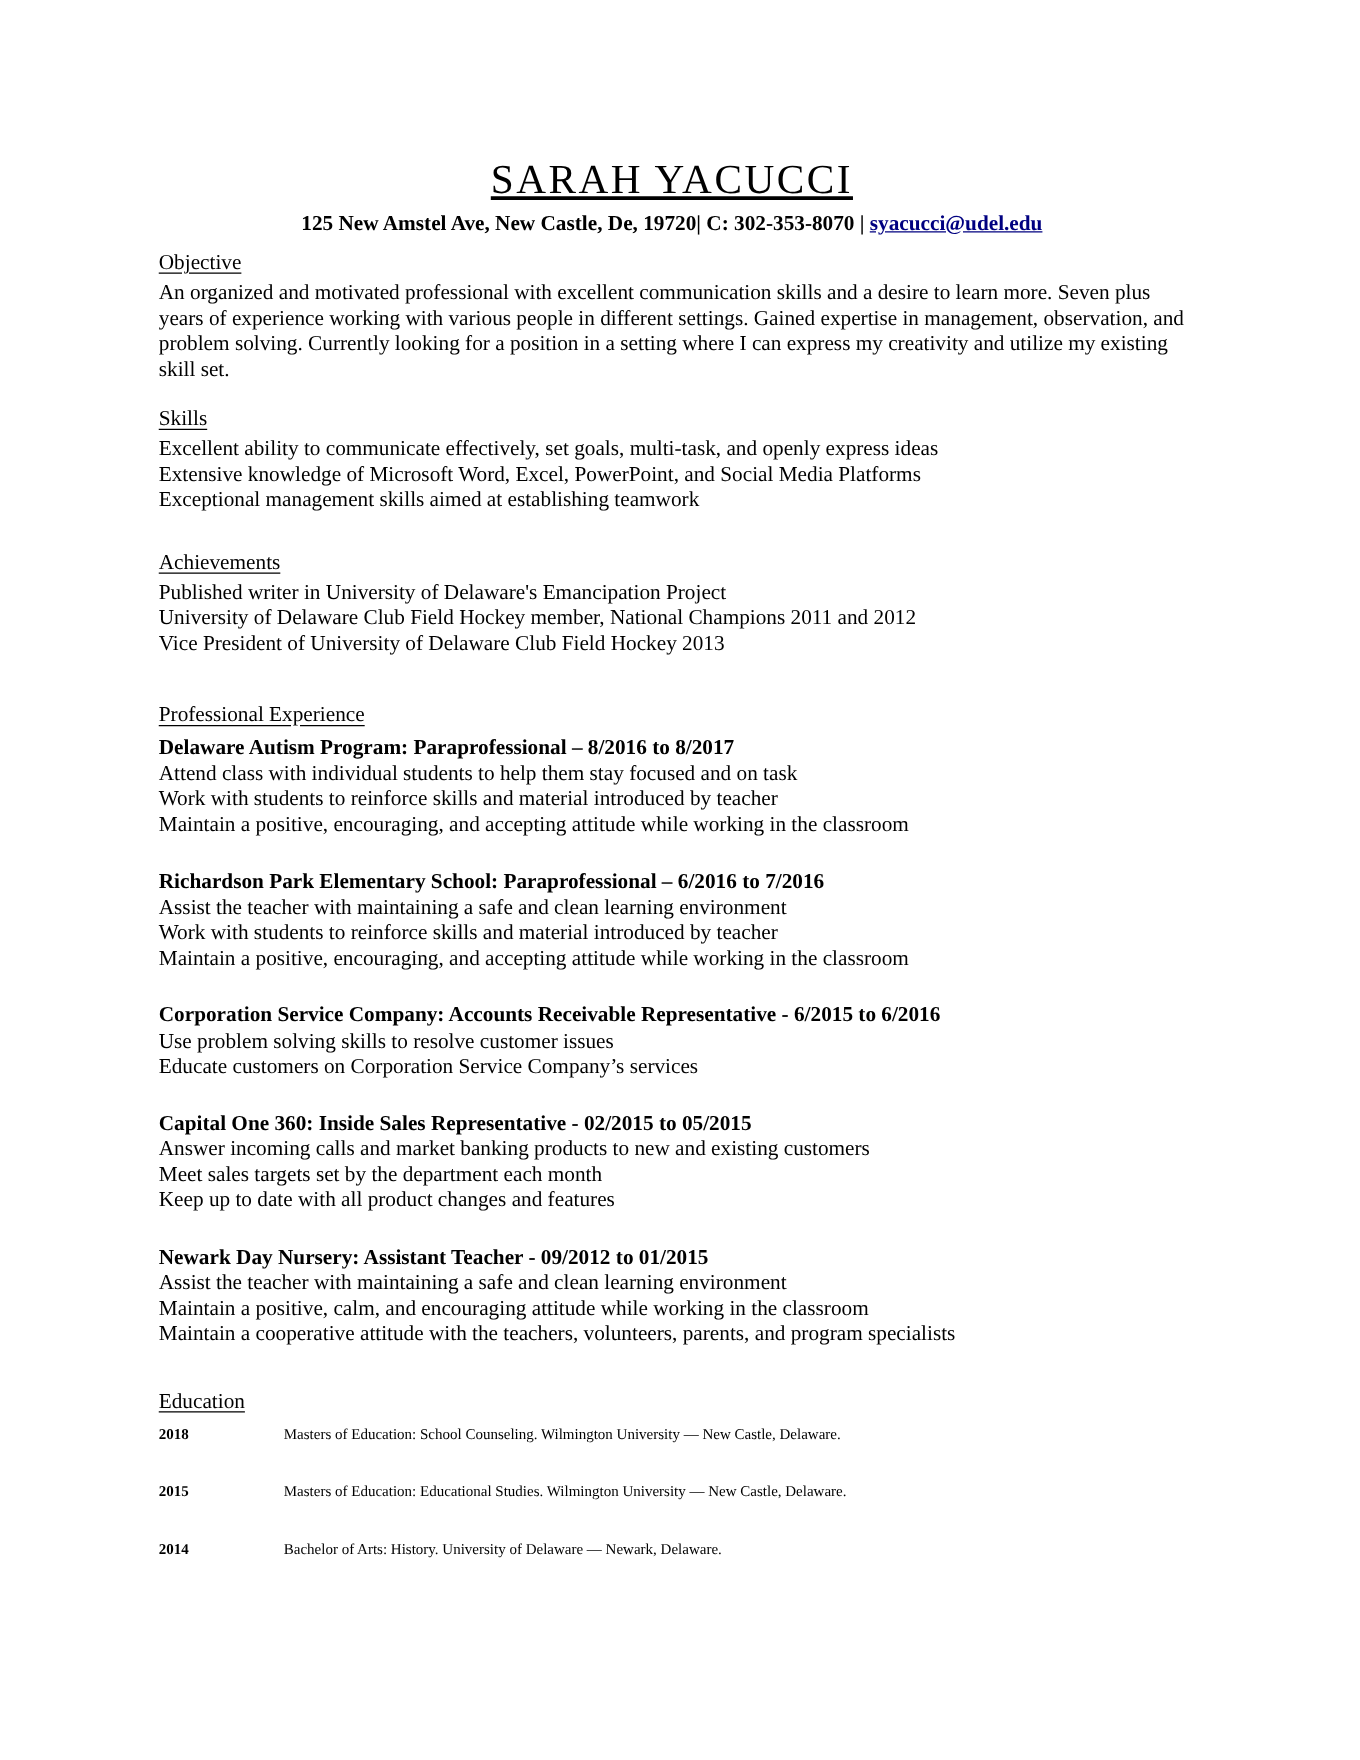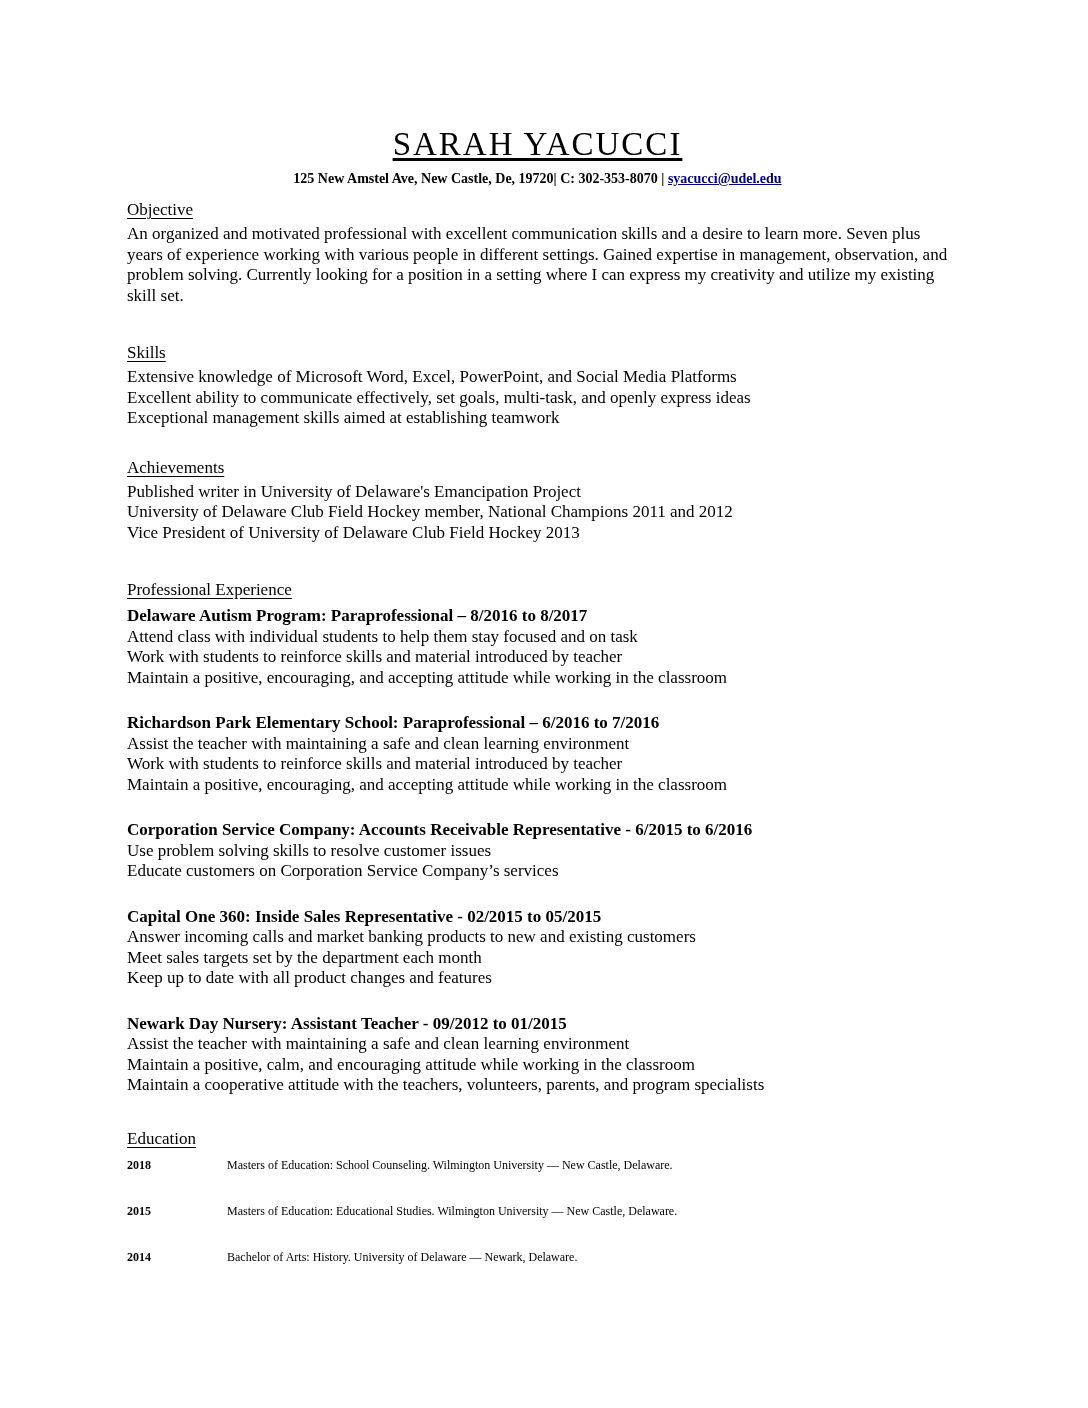--- a/index.html
+++ b/index.html
@@ -20,41 +20,41 @@
   .resume-name {
     text-align: center;
     font-size: 33px;
     line-height: 36px;
     letter-spacing: 2px;
     text-decoration: underline;
     text-underline-offset: 3px;
   }
   .contact-line {
     text-align: center;
-    font-size: 14px;
+    font-size: 17px;
     line-height: 21px;
     font-weight: bold;
     margin-top: 6px;
     white-space: nowrap;
   }
   .contact-line a {
     color: #000080;
     text-decoration: underline;
     cursor: pointer;
   }
   
   .section-heading {
     font-size: 17px;
     line-height: 26px;
     font-weight: normal;
     text-decoration: underline;
     text-underline-offset: 3px;
   }
   .sec-objective    { margin-top: 8px; }
-  .sec-skills       { margin-top: 34px; text-decoration: underline; }
+  .sec-skills       { margin-top: 16px; text-decoration: underline; }
   .sec-achievements { margin-top: 26px; }
   .sec-experience   { margin-top: 34px; }
   .sec-education    { margin-top: 30px; }
   
   .body-text, .line {
     font-size: 17px;
     line-height: 20.5px;
   }
   .sec-objective + .body-text { margin-top: 1px; }
   .plain-list { margin-top: 1px; }
@@ -87,22 +87,22 @@
 <div class="page">
 
   <div class="resume-name">SARAH YACUCCI</div>
   <div class="contact-line"><span>125 New Amstel Ave, New Castle, De, 19720| C: 302-353-8070 | </span><a href="#">syacucci@udel.edu</a></div>
 
   <h2 class="section-heading sec-objective">Objective</h2>
   <div class="body-text">An organized and motivated professional with excellent communication skills and a desire to learn more. Seven plus years of experience working with various people in different settings. Gained expertise in management, observation, and problem solving. Currently looking for a position in a setting where I can express my creativity and utilize my existing skill set.</div>
 
   <h2 class="section-heading sec-skills">Skills</h2>
   <div class="plain-list">
+    <div class="line">Excellent ability to communicate effectively, set goals, multi-task, and openly express ideas</div>
     <div class="line">Extensive knowledge of Microsoft Word, Excel, PowerPoint, and Social Media Platforms</div>
-    <div class="line">Excellent ability to communicate effectively, set goals, multi-task, and openly express ideas</div>
     <div class="line">Exceptional management skills aimed at establishing teamwork</div>
   </div>
 
   <h2 class="section-heading sec-achievements">Achievements</h2>
   <div class="plain-list">
     <div class="line">Published writer in University of Delaware's Emancipation Project</div>
     <div class="line">University of Delaware Club Field Hockey member, National Champions 2011 and 2012</div>
     <div class="line">Vice President of University of Delaware Club Field Hockey 2013</div>
   </div>
 

